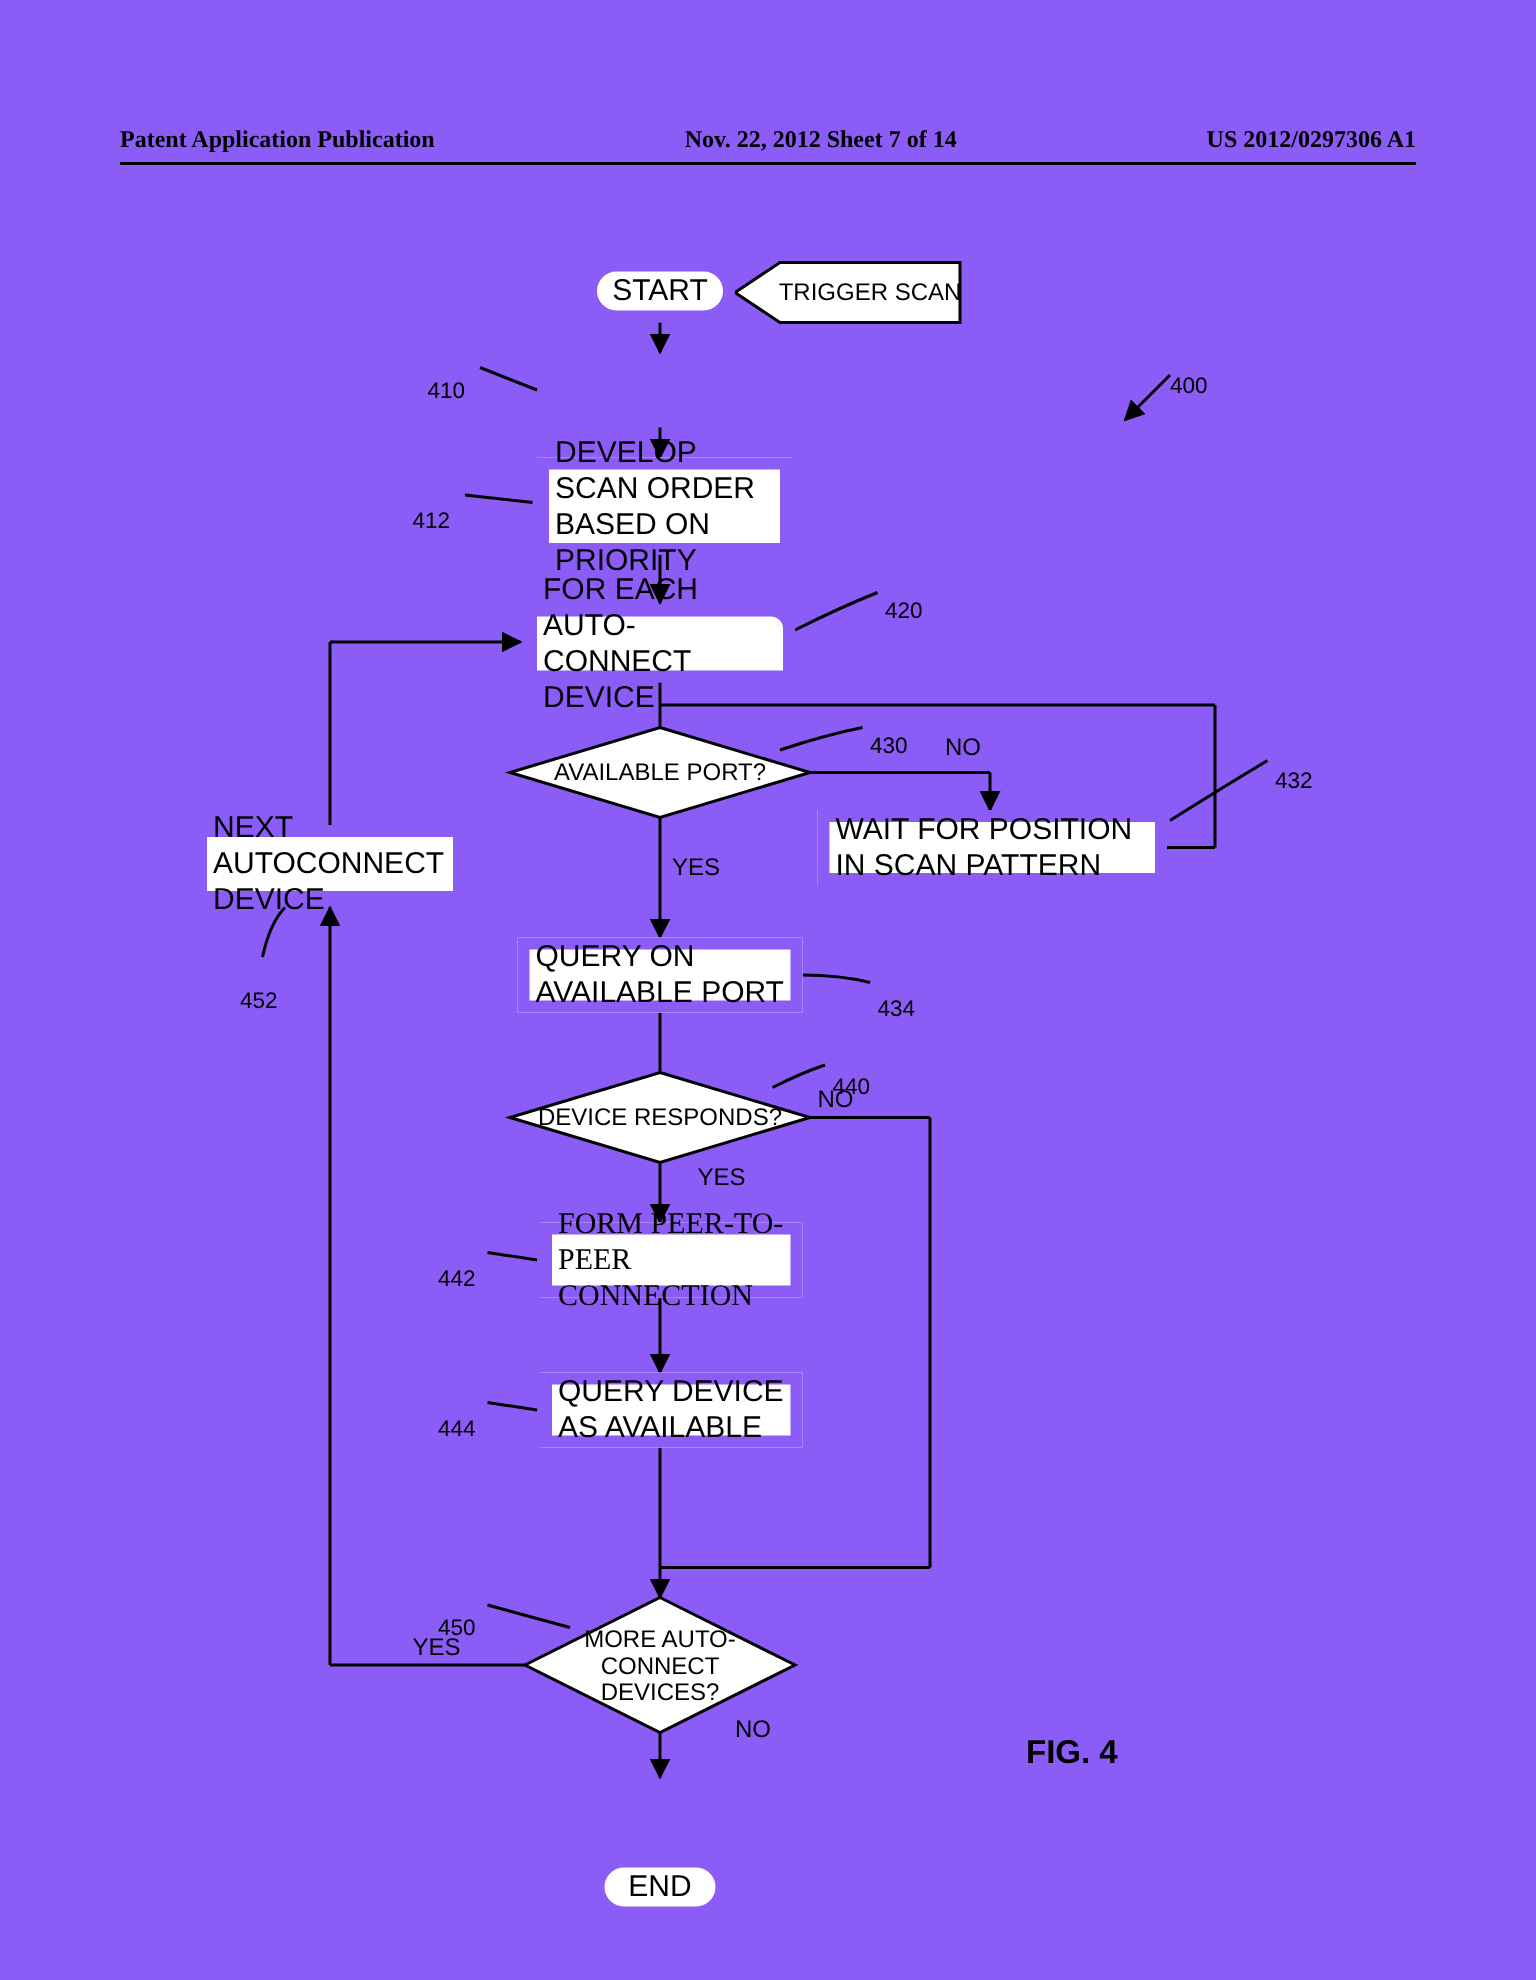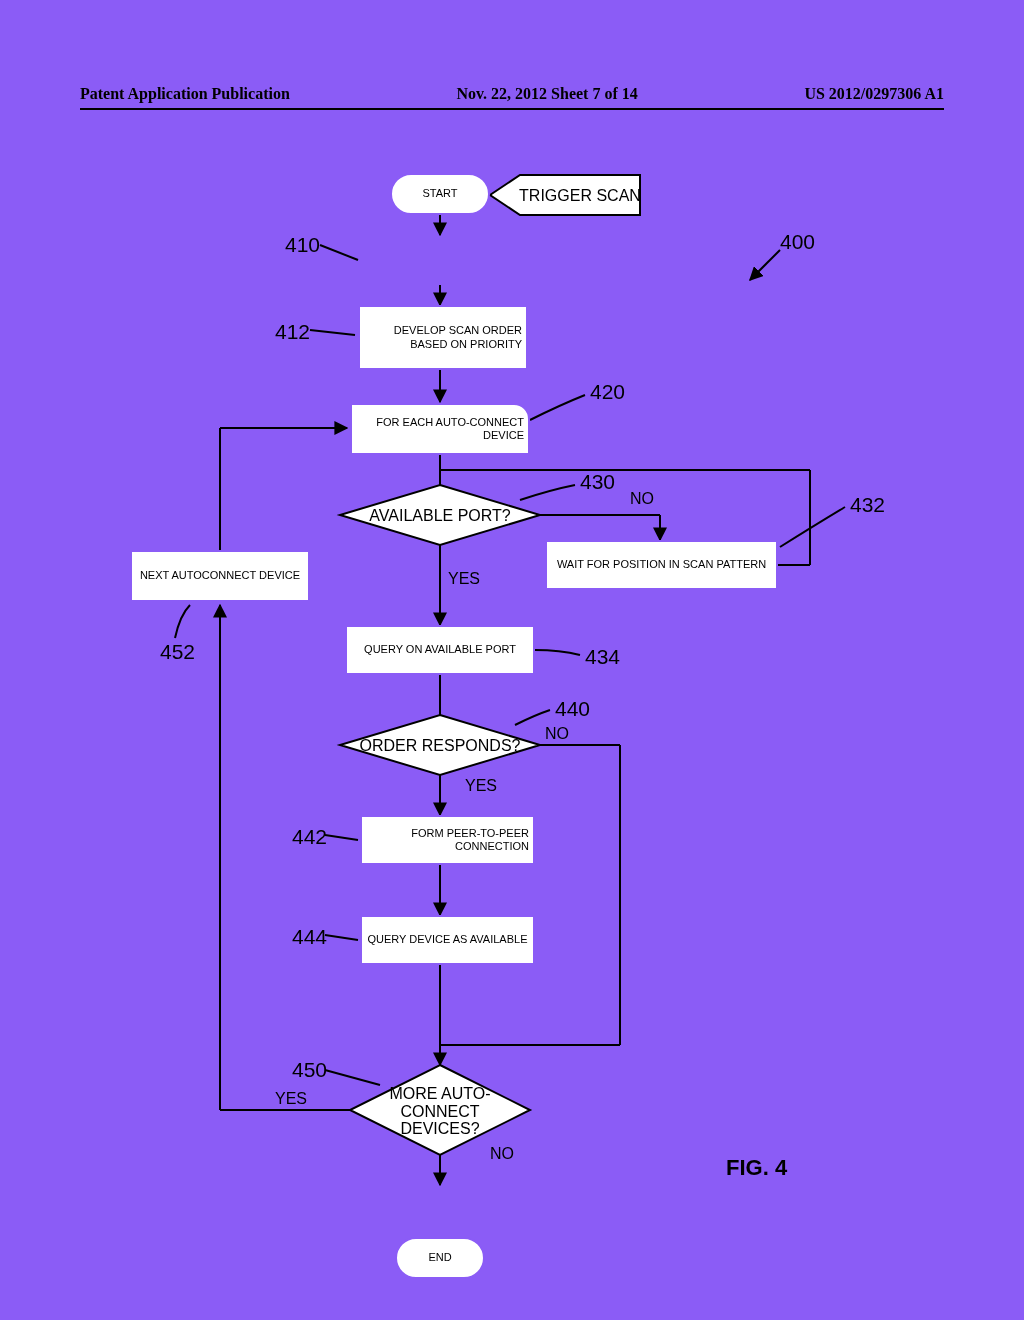--- a/index.html
+++ b/index.html
@@ -36,23 +36,23 @@
   }
   .diagram {
     position: absolute;
     top: 155px;
     left: 60px;
     width: 900px;
     height: 1100px;
   }
   .box {
     position: absolute;
-    border: 2px solid #8b5cf6;
-    text-align: right;
-    font-size: 11px;
+    border: 8px solid #8b5cf6;
+    text-align: left;
+    font-size: 20px;
     display: flex;
     align-items: center;
     justify-content: center;
     padding: 4px;
     line-height: 1.2;
     background: #fff;
   }
   .terminator {
     border-radius: 22px;
   }
@@ -62,21 +62,22 @@
     text-align: center;
     line-height: 1.1;
   }
   .fig-label {
     position: absolute;
     font-size: 22px;
     font-weight: bold;
   }
   .ref-label {
     position: absolute;
-    font-size: 21px;
+    font-size: 15px;
+    margin-top: 19px;
   }
   svg.connectors {
     position: absolute;
     top: 0; left: 0;
     width: 900px;
     height: 1100px;
     pointer-events: none;
   }
 </style>
 </head>
@@ -178,23 +179,23 @@
     <div class="box" style="left:290px; top:248px; width:180px; height:52px; border-radius:0 16px 0 0;">FOR EACH AUTO-CONNECT DEVICE</div>
 
     <div class="label" style="left:300px; top:352px; width:160px;">AVAILABLE PORT?</div>
 
     <div class="box" style="left:485px; top:385px; width:233px; height:50px;">WAIT FOR POSITION IN SCAN PATTERN</div>
 
     <div class="box" style="left:70px; top:395px; width:180px; height:52px;">NEXT AUTOCONNECT DEVICE</div>
 
     <div class="box" style="left:285px; top:470px; width:190px; height:50px;">QUERY ON AVAILABLE PORT</div>
 
-    <div class="label" style="left:295px; top:582px; width:170px;">ORDER RESPONDS?</div>
-
-    <div class="box" style="left:300px; top:660px; width:175px; height:50px;">FORM PEER-TO-PEER CONNECTION</div>
+    <div class="label" style="left:295px; top:582px; width:170px;">DEVICE RESPONDS?</div>
+
+    <div class="box" style="left:300px; top:660px; width:175px; height:50px;font-family:Liberation Serif, serif;">FORM PEER-TO-PEER CONNECTION</div>
 
     <div class="box" style="left:300px; top:760px; width:175px; height:50px;">QUERY DEVICE AS AVAILABLE</div>
 
     <div class="label" style="left:310px; top:930px; width:140px;">MORE AUTO-CONNECT DEVICES?</div>
 
     <div class="box terminator" style="left:335px; top:1082px; width:90px; height:42px;">END</div>
 
     <div class="label" style="left:388px; top:415px;">YES</div>
     <div class="label" style="left:570px; top:335px;">NO</div>
     <div class="label" style="left:405px; top:622px;">YES</div>
@@ -208,16 +209,16 @@
     <div class="ref-label" style="left:520px; top:315px;">430</div>
     <div class="ref-label" style="left:790px; top:338px;">432</div>
     <div class="ref-label" style="left:525px; top:490px;">434</div>
     <div class="ref-label" style="left:495px; top:542px;">440</div>
     <div class="ref-label" style="left:232px; top:670px;">442</div>
     <div class="ref-label" style="left:232px; top:770px;">444</div>
     <div class="ref-label" style="left:232px; top:903px;">450</div>
     <div class="ref-label" style="left:100px; top:485px;">452</div>
     <div class="ref-label" style="left:720px; top:75px;">400</div>
 
-    <div class="fig-label" style="left:666px; top:1000px;text-align:center;">FIG. 4</div>
+    <div class="fig-label" style="left:624px; top:1000px;text-align:center;">FIG. 4</div>
 
   </div>
 </div>
 
 </body></html>

